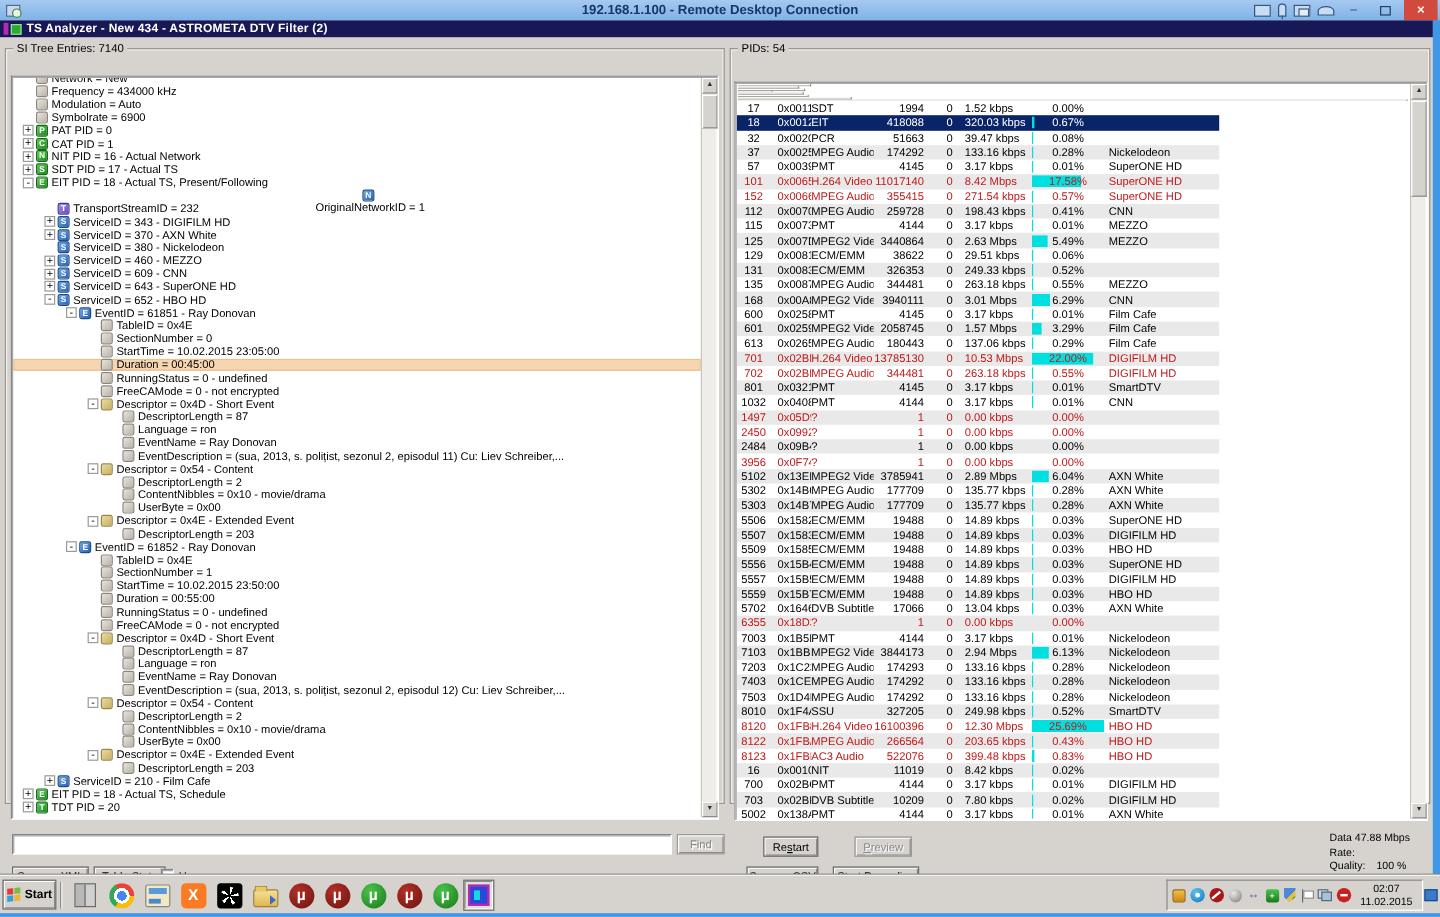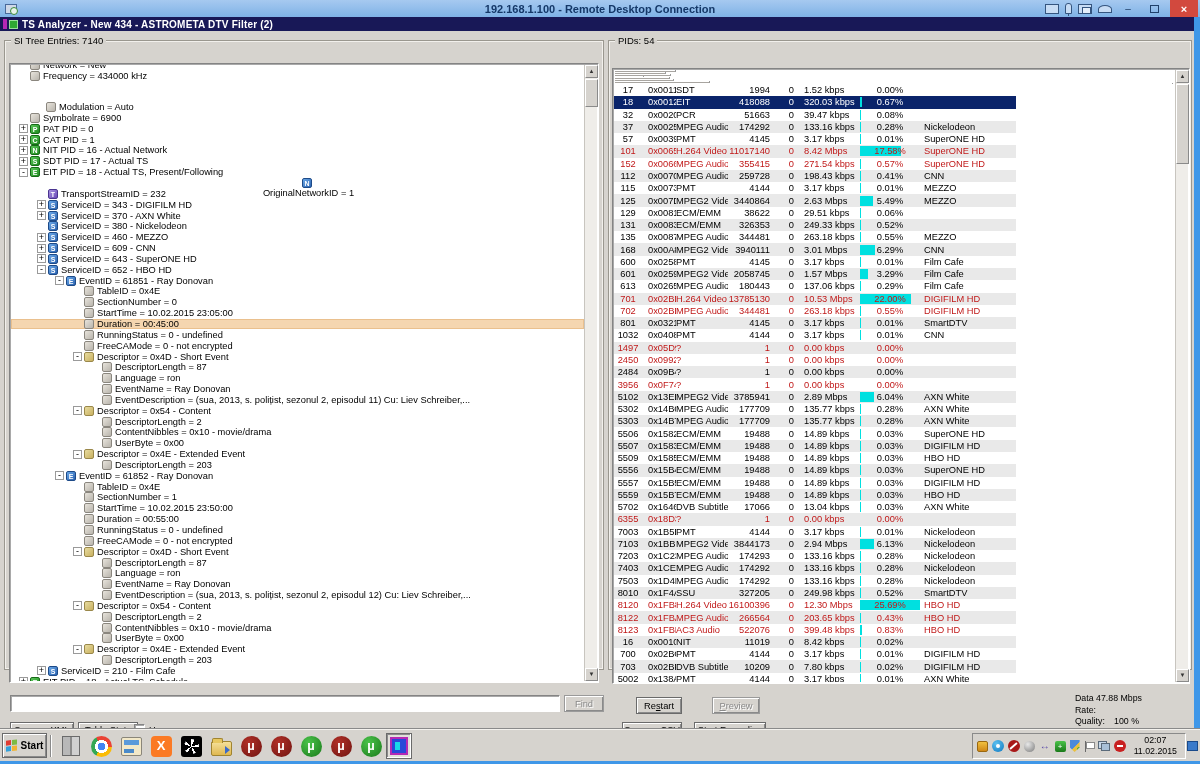--- a/index.html
+++ b/index.html
@@ -95,21 +95,21 @@
   
   .btn { position:absolute; background:#D6D3CE; border:1px solid #6a6a6a;
     box-shadow:inset 1px 1px 0 #fff, inset -1px -1px 0 #8a8a8a;
     font-size:9.3px; color:#000; display:flex; align-items:center; justify-content:center; white-space:nowrap; }
   .btn.disabled { color:#8a8a8a; text-shadow:1px 1px 0 #fff; border-color:#9a9a9a; }
   .find-input { position:absolute; left:10px; top:678px; width:550px; height:17px; font-size:10px; padding:0 3px;
     outline:none; }
   .checkbox { position:absolute; width:11px; height:11px; }
   .cb-label { position:absolute; font-size:9.3px; color:#000; }
 
-  .stats { position:absolute; left:1075px; top:676px; width:64px; }
+  .stats { position:absolute; left:1108px; top:676px; width:64px; }
   .stat-row { display:flex; font-size:8.8px; line-height:11.5px; color:#000; }
   .stat-row .sl { width:44px; }
   .stat-row .sv { white-space:nowrap; }
 
   
   .taskbar { position:absolute; left:0; top:729px; width:1200px; height:32px; background:#D6D3CE;
     border-top:1px solid #f4f2ee; box-shadow:0 -1px 0 #8a8a8a; display:flex; align-items:center; }
   .start-btn { position:absolute; left:2px; top:3px; width:45px; height:25px; background:#D6D3CE;
     border:1px solid #6a6a6a; box-shadow:inset 1px 1px 0 #fff, inset -1px -1px 0 #8a8a8a;
     display:flex; align-items:center; justify-content:center; gap:3px; font-size:10px; font-weight:bold; }
@@ -211,21 +211,21 @@
           <div class="trow" style="padding-left: 8px;">
             <span class="tspace"></span>
             <span class="tico leaf"></span>
             <span class="tlabel">Network = New</span>
           </div>
           <div class="trow" style="padding-left: 8px;">
             <span class="tspace"></span>
             <span class="tico leaf"></span>
             <span class="tlabel">Frequency = 434000 kHz</span>
           </div>
-          <div class="trow" style="padding-left: 24px; margin-top: 20px;">
+          <div class="trow" style="padding-left: 8px;">
             <span class="tspace"></span>
             <span class="tico leaf"></span>
             <span class="tlabel">Modulation = Auto</span>
           </div>
           <div class="trow" style="padding-left: 8px;">
             <span class="tspace"></span>
             <span class="tico leaf"></span>
             <span class="tlabel">Symbolrate = 6900</span>
           </div>
           <div class="trow" style="padding-left: 8px;">

